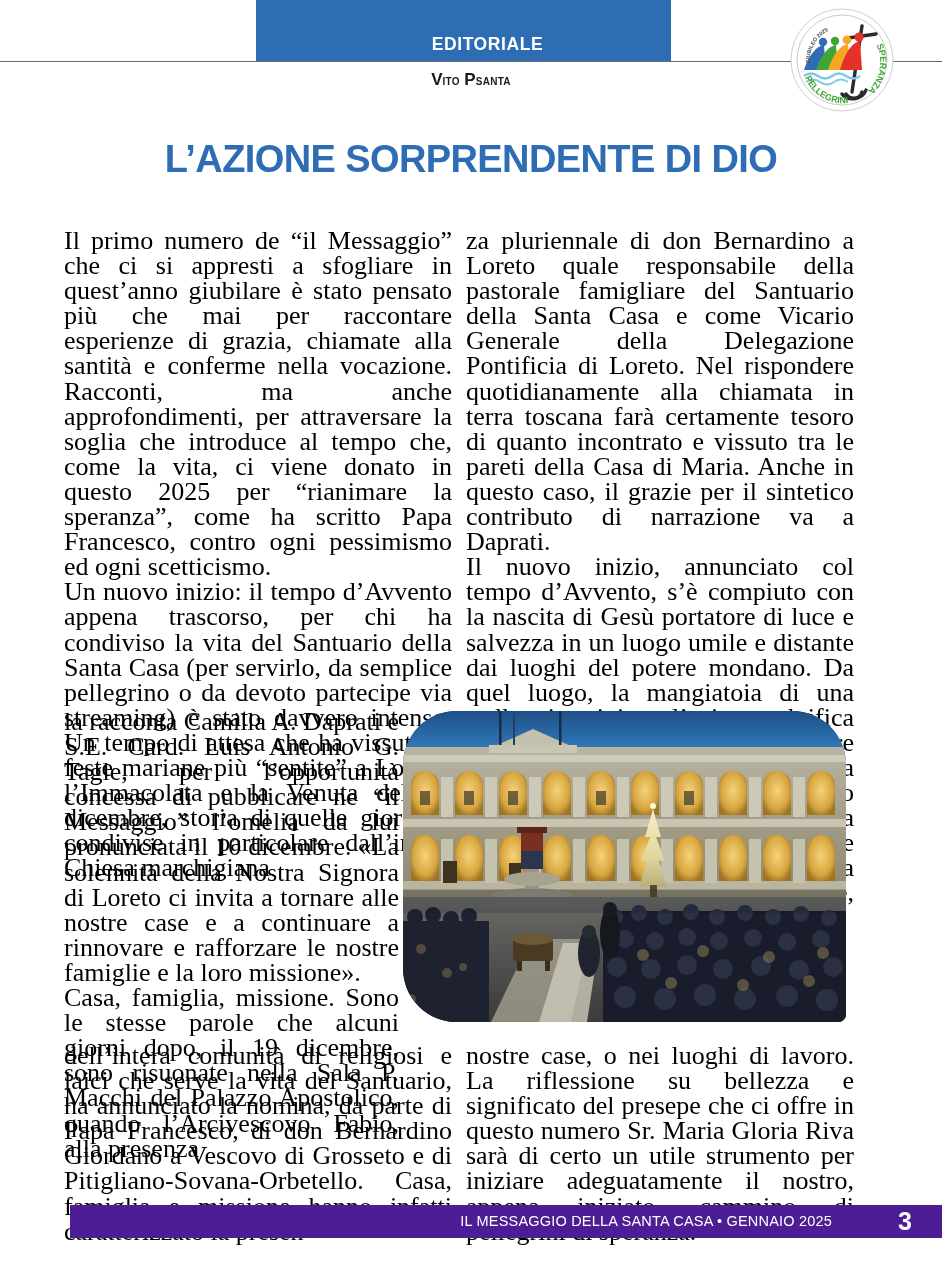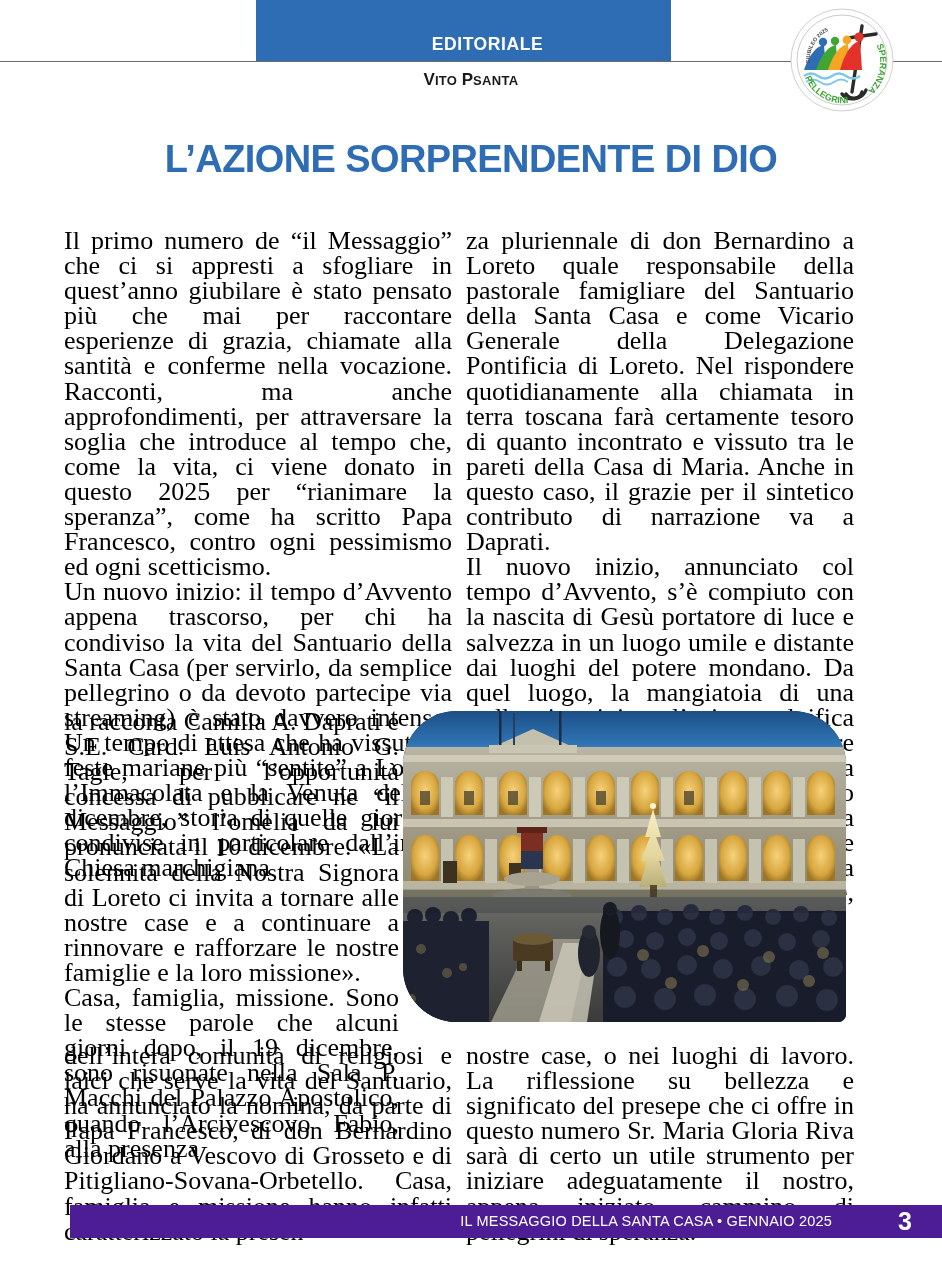--- a/index.html
+++ b/index.html
@@ -70,21 +70,21 @@
     position: absolute;
     left: 0;
     top: 70px;
     width: 942px;
     text-align: center;
     font-family: "Liberation Sans", sans-serif;
     font-weight: bold;
     color: #1a1a1a;
   }
   .byline .bc-first { font-size: 17px; }
-  .byline .bc-rest  { font-size: 13px; letter-spacing: 0.3px; }
+  .byline .bc-rest  { font-size: 10px; letter-spacing: 0.3px; }
 
   
   .headline {
     position: absolute;
     left: 60px;
     top: 112px;
     width: 822px;
     text-align: center;
     color: #2E6DB4;
     font-family: "Liberation Sans", sans-serif;

